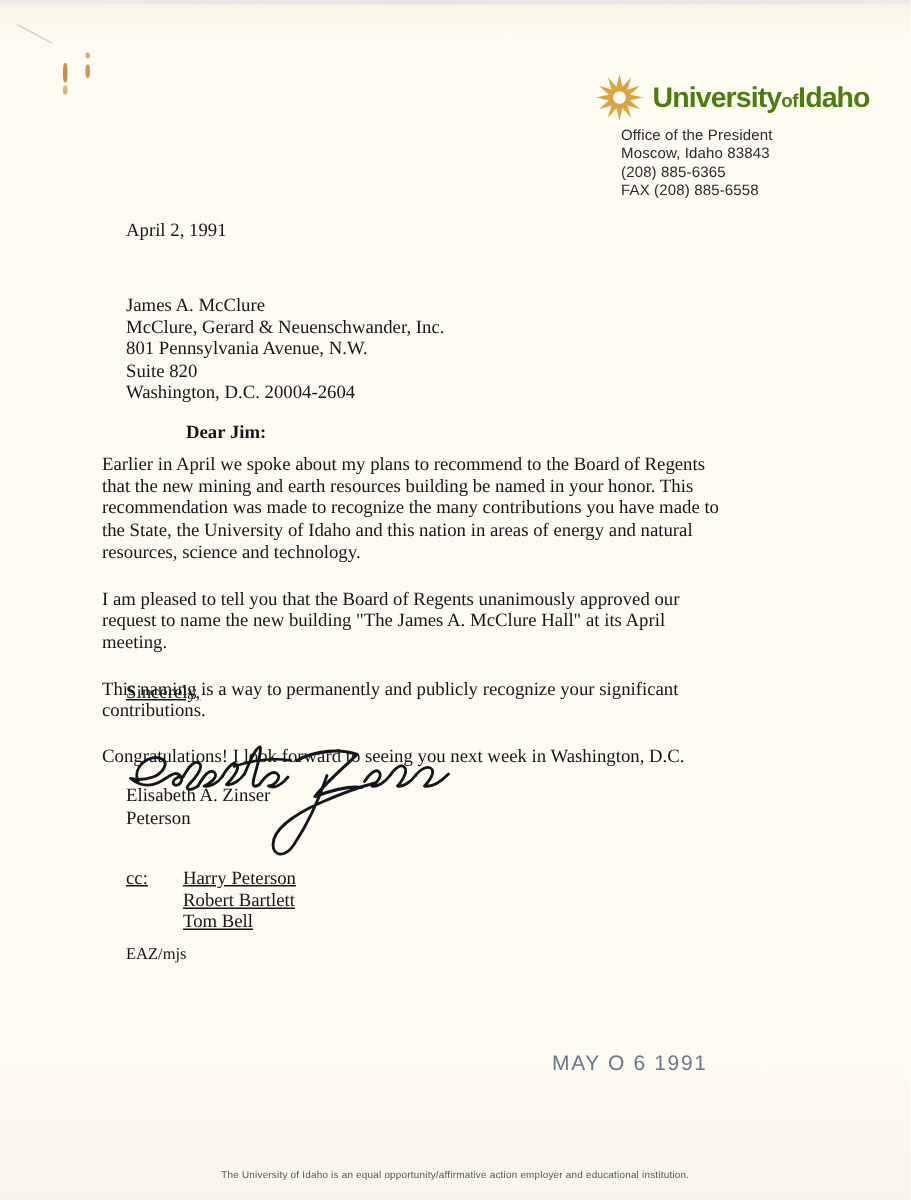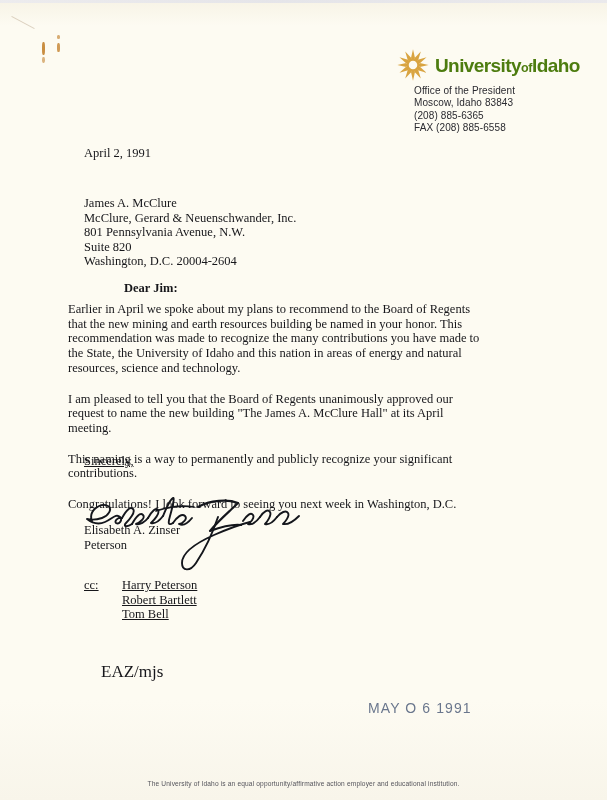--- a/index.html
+++ b/index.html
@@ -165,23 +165,22 @@
     line-height: 14.6px;
     text-decoration: underline;
   }
   .cc-row { display: flex; }
   .cc-label { width: 38px; flex: 0 0 auto; }
   .cc-names div { white-space: nowrap; }
 
   .initials {
     position: absolute;
     left: 84px;
-    top: 662px;
-    font-size: 17px;
-    margin-left: 17px;
+    top: 630px;
+    font-size: 11px;
   }
 
   
   .stamp {
     position: absolute;
     left: 368px;
     top: 700px;
     font-family: "Liberation Sans", "DejaVu Sans", sans-serif;
     font-size: 14px;
     letter-spacing: 1.1px;

